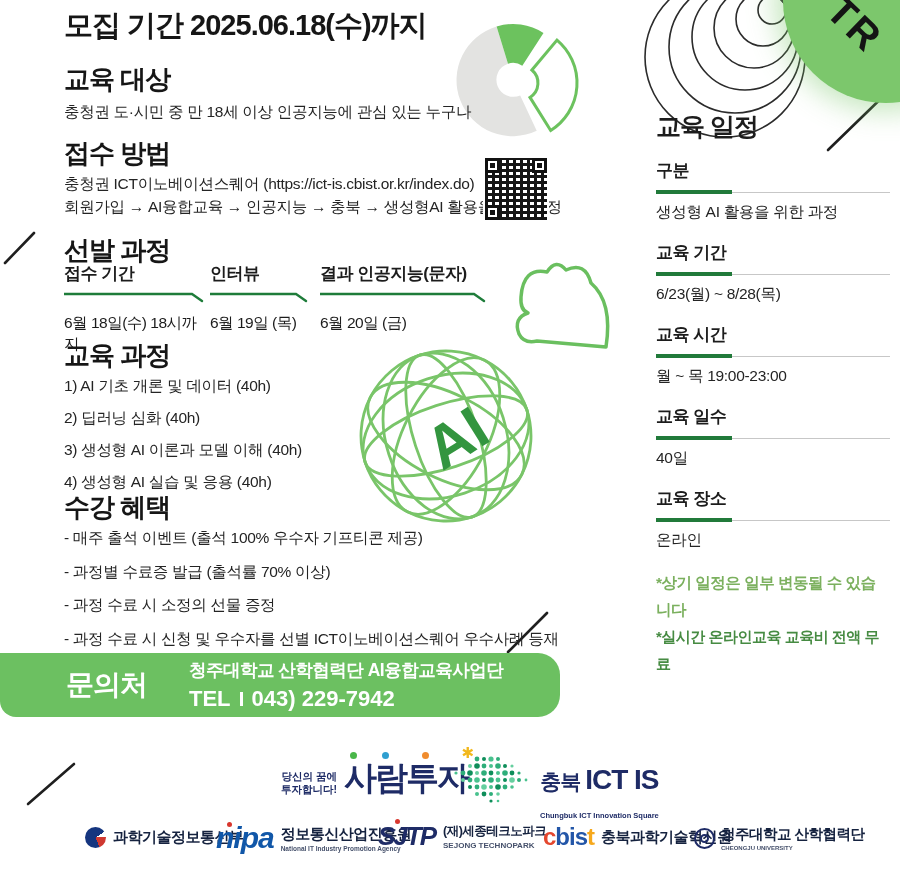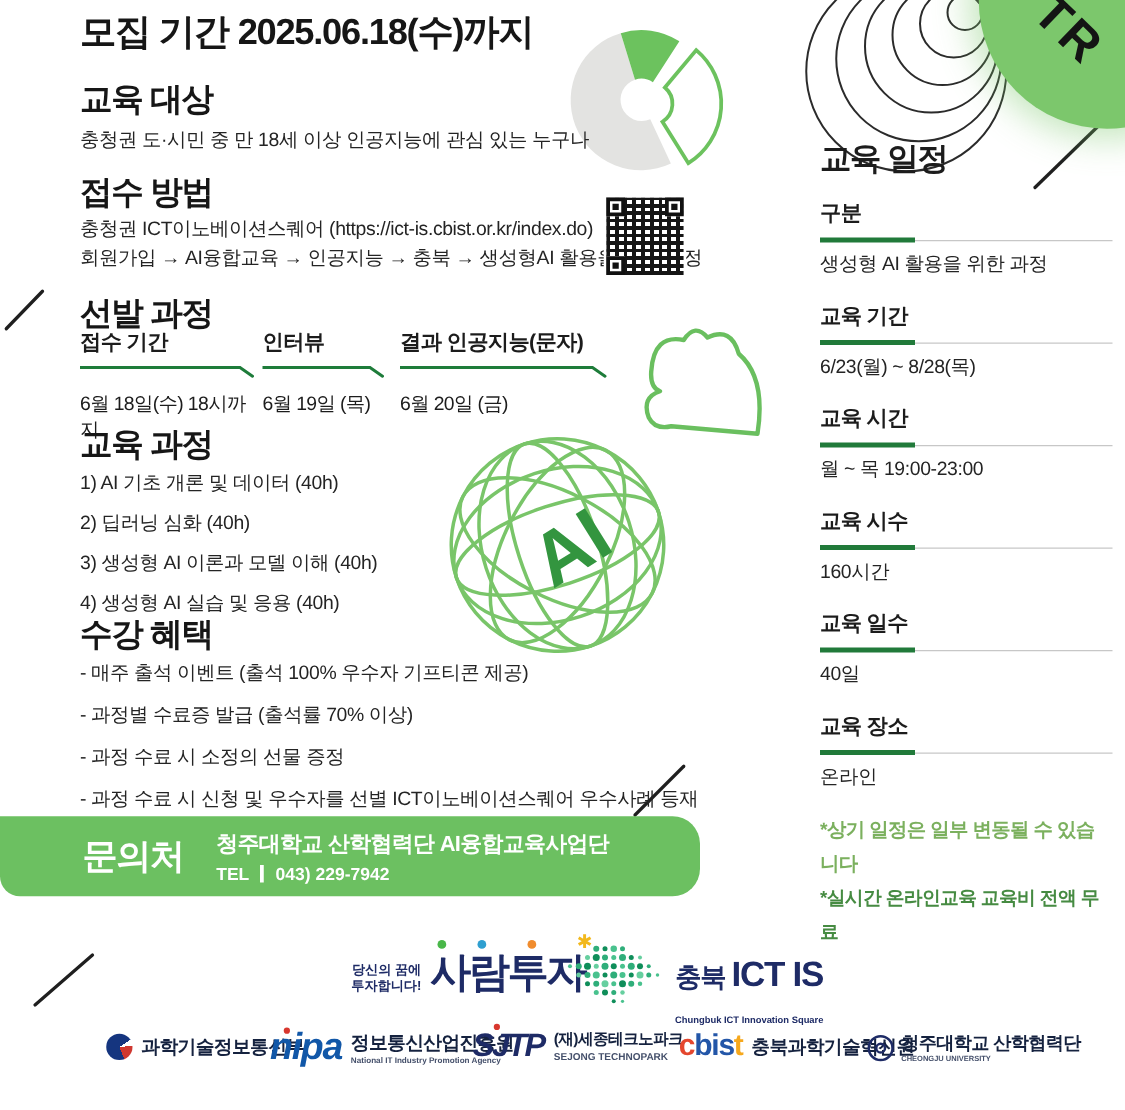--- a/index.html
+++ b/index.html
@@ -29,23 +29,23 @@
   .step .val{font-size:15.5px;margin-top:10px;letter-spacing:-0.5px;}
   .step svg{display:block;margin-top:7px;}
 
   .list-col div{margin-bottom:11px;}
   .ben-col div{margin-bottom:12.5px;}
 
   
   .banner{left:0;top:653px;width:560px;height:64px;background:#6cc061;
           border-radius:0 22px 22px 16px;display:flex;align-items:center;z-index:2;}
   .banner .who{margin-left:66px;font-size:28px;font-weight:800;color:#fff;letter-spacing:-1px;}
-  .banner .info{margin-left:26px;color:#fff;}
+  .banner .info{margin-left:42px;color:#fff;}
   .banner .info .l1{font-size:17.5px;font-weight:700;letter-spacing:-0.5px;}
-  .banner .info .l2{font-size:14px;font-weight:600;margin-top:4px;display:flex;align-items:center;}
+  .banner .info .l2{font-size:22px;font-weight:600;margin-top:4px;display:flex;align-items:center;}
   .banner .bar{display:inline-block;width:3px;height:14px;background:#fff;margin:0 9px;}
 
   
   .sched{left:656px;top:110px;width:234px;z-index:2;}
   .sched .title{font-size:25px;font-weight:800;letter-spacing:-1px;margin-bottom:16px;}
   .sched .lbl{font-size:17px;font-weight:800;letter-spacing:-0.5px;margin-bottom:8px;}
   .sched .rule{position:relative;height:4px;margin-bottom:9px;}
   .sched .rule .seg{position:absolute;left:0;top:0;width:76px;height:4px;background:#217a3a;}
   .sched .rule .thin{position:absolute;left:76px;right:0;top:1.5px;height:1px;background:#c7c7c7;}
   .sched .val{font-size:15.5px;color:#242424;letter-spacing:-0.3px;margin-bottom:20px;line-height:18px;}
@@ -238,28 +238,20 @@
         </div>
       <div class="val">6/23(월) ~ 8/28(목)</div>
     </div>
     <div>
       <div class="lbl">교육 시간</div>
       <div class="rule">
           <div class="seg"></div>
           <div class="thin"></div>
         </div>
       <div class="val">월 ~ 목 19:00-23:00</div>
-    </div>
-    <div>
-      <div class="lbl">교육 시수</div>
-      <div class="rule">
-          <div class="seg"></div>
-          <div class="thin"></div>
-        </div>
-      <div class="val">160시간</div>
     </div>
     <div>
       <div class="lbl">교육 일수</div>
       <div class="rule">
           <div class="seg"></div>
           <div class="thin"></div>
         </div>
       <div class="val">40일</div>
     </div>
     <div>

